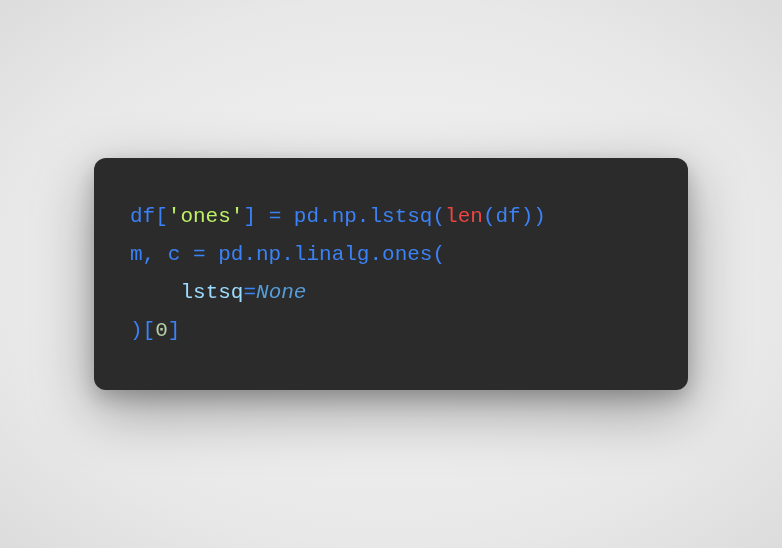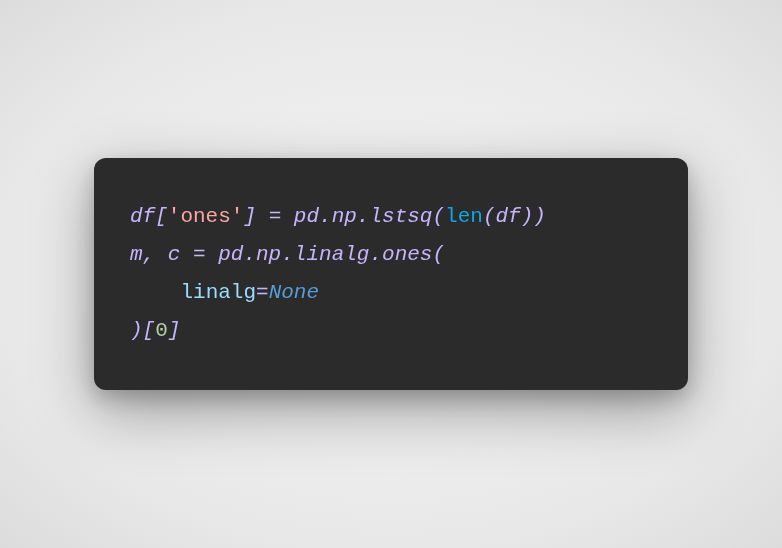--- a/index.html
+++ b/index.html
@@ -22,28 +22,28 @@
       padding: 40px 36px;
       box-shadow: 0 20px 60px rgba(0, 0, 0, 0.35), 0 8px 20px rgba(0, 0, 0, 0.2);
       width: 594px;
     }
     .code-line {
       font-size: 21px;
       line-height: 1.8;
       white-space: pre;
       color: #d4d4d4;
     }
-    .tok-default { color: #c4b5fd; font-style: italic; }
-    .tok-string { color: #fca5a5; margin-top: 36px; }
-    .tok-func { color: #0ea5e9; }
+    .tok-default { color: #3b82f6; }
+    .tok-string { color: #bef264; margin-top: 36px; }
+    .tok-func { color: #ef4444; }
     .tok-keyword-none { color: #569cd6; font-style: italic; }
     .tok-param { color: #9cdcfe; }
     .tok-number { color: #b5cea8; }
   </style>
 </head>
 <body>
 
 <div class="code-block">
   <div class="code-line"><span class="tok-default">df[</span><span class="tok-string">'ones'</span><span class="tok-default">] = pd.np.lstsq(</span><span class="tok-func">len</span><span class="tok-default">(df))</span></div>
   <div class="code-line"><span class="tok-default">m, c = pd.np.linalg.ones(</span></div>
-  <div class="code-line"><span class="tok-default">    </span><span class="tok-param">linalg</span><span class="tok-default">=</span><span class="tok-keyword-none">None</span></div>
+  <div class="code-line"><span class="tok-default">    </span><span class="tok-param">lstsq</span><span class="tok-default">=</span><span class="tok-keyword-none">None</span></div>
   <div class="code-line"><span class="tok-default">)[</span><span class="tok-number">0</span><span class="tok-default">]</span></div>
 </div>
 
 </body></html>

